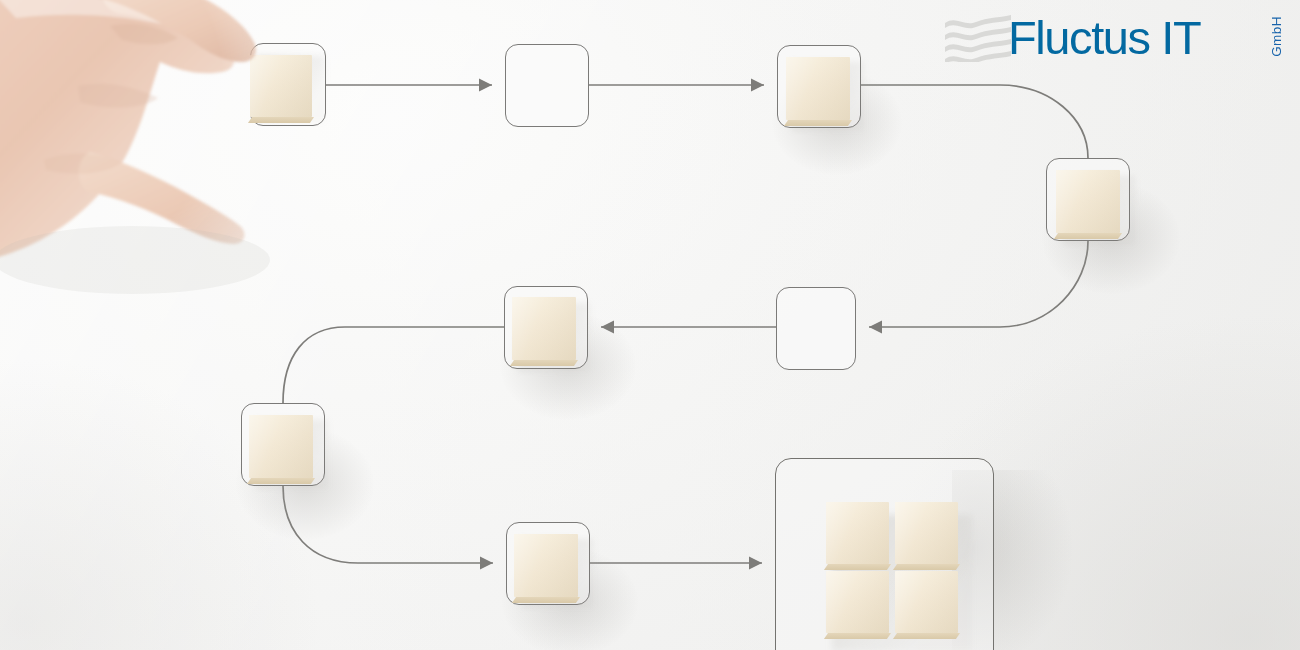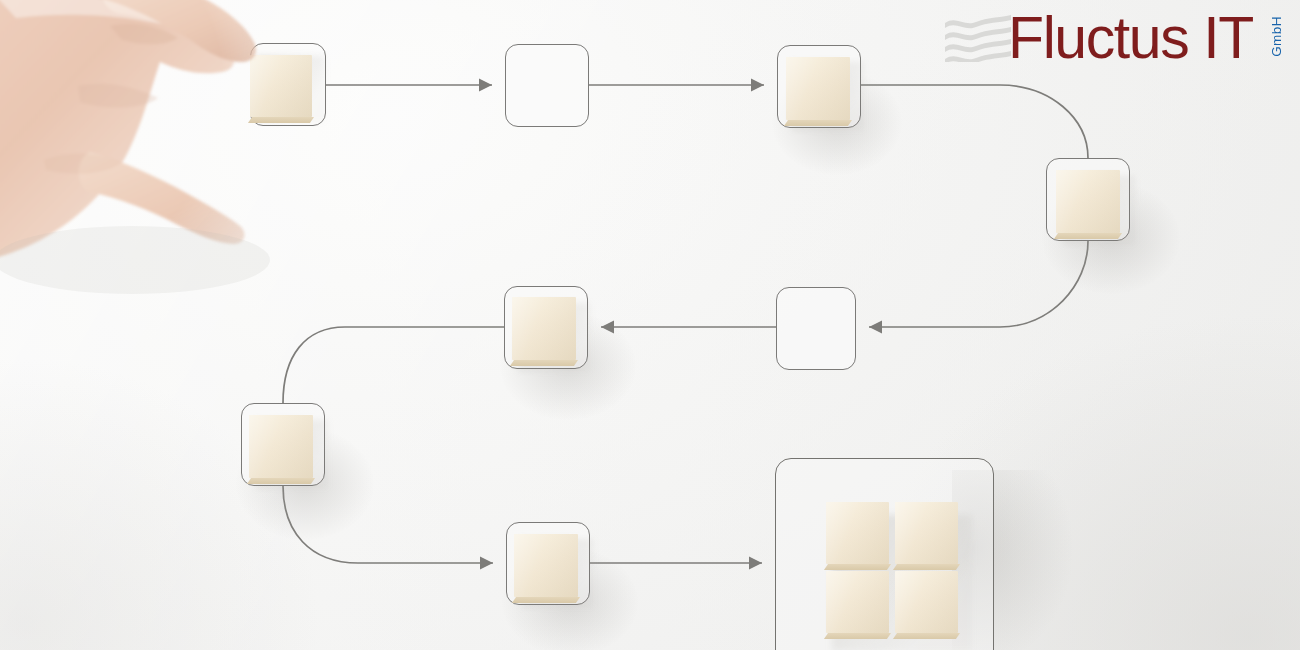--- a/index.html
+++ b/index.html
@@ -60,24 +60,24 @@
     position: absolute;
     left: 0px;
     top: 8px;
     width: 68px;
     height: 48px;
   }
   #brand-wordmark {
     position: absolute;
     left: 64px;
     top: 0px;
-    font-size: 59px;
+    font-size: 47px;
     line-height: 64px;
     letter-spacing: -1.4px;
-    color: #7f1d1d;
+    color: #0369a1;
     font-weight: 400;
     white-space: nowrap;
     font-family: "Liberation Sans", sans-serif;
   }
   #brand-suffix {
     position: absolute;
     left: 322px;
     top: 5px;
     width: 20px;
     height: 56px;

